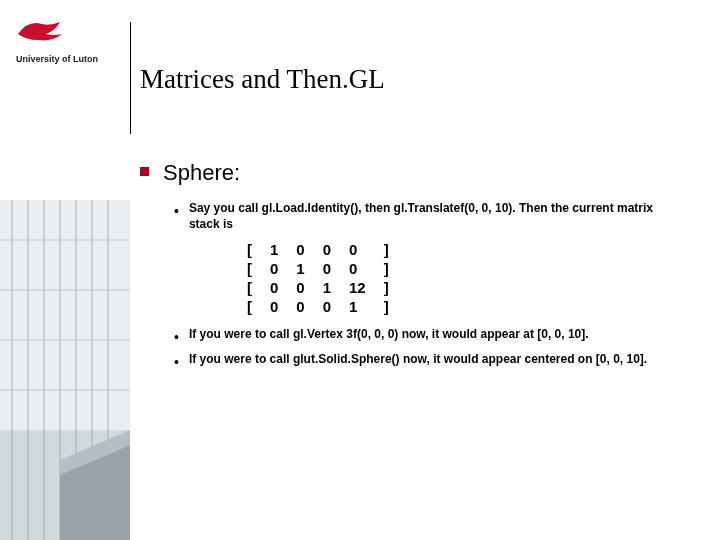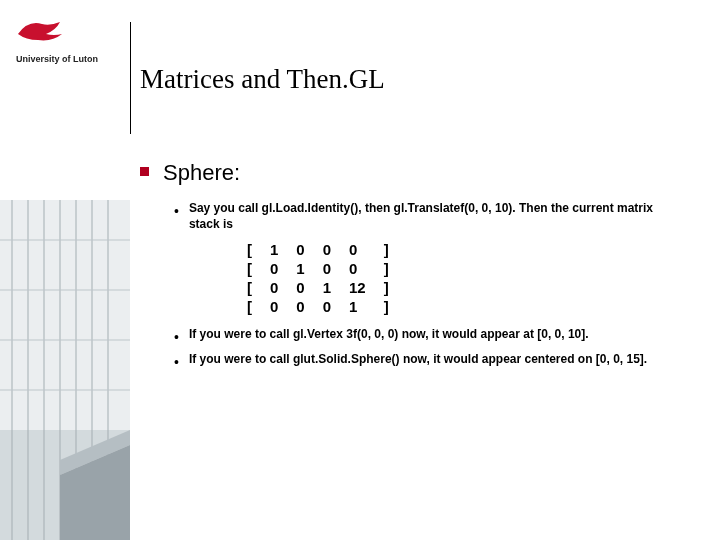--- a/index.html
+++ b/index.html
@@ -109,17 +109,17 @@
         </tbody>
           </table>
       </div>
 
       <div class="sbrow">
         <div class="dot">•</div>
         <div class="sbt">If you were to call gl.Vertex 3f(0, 0, 0) now, it would appear at [0, 0, 10].</div>
       </div>
       <div class="sbrow">
         <div class="dot">•</div>
-        <div class="sbt">If you were to call glut.Solid.Sphere() now, it would appear centered on [0, 0, 15].</div>
+        <div class="sbt">If you were to call glut.Solid.Sphere() now, it would appear centered on [0, 0, 10].</div>
       </div>
     </div>
   </div>
 </div>
 
 </body></html>

